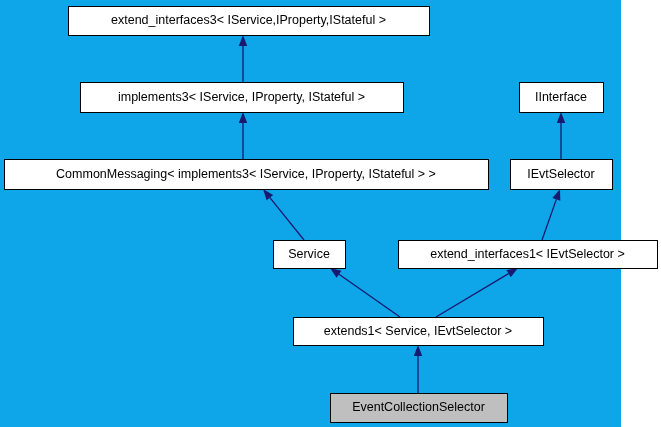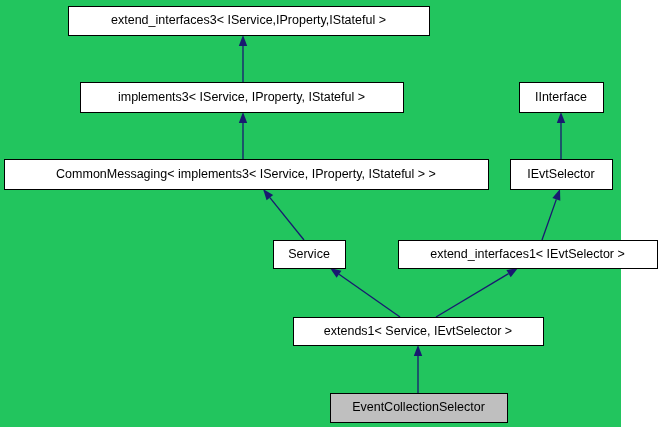--- a/index.html
+++ b/index.html
@@ -11,21 +11,21 @@
   body {
     width: 661px;
     height: 427px;
     overflow: hidden;
     font-family: "Liberation Sans", sans-serif;
   }
   #diagram-root {
     position: relative;
     width: 621px;
     height: 427px;
-    background: #22c55e;
+    background: #0ea5e9;
   }
   #graph-svg {
     display: block;
     width: 661px;
     height: 427px;
   }
   .node-box {
     fill: #ffffff;
     stroke: #000000;
     stroke-width: 1.4;

